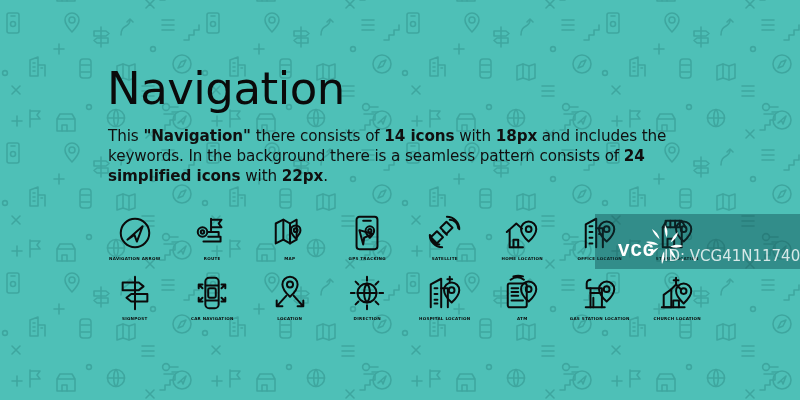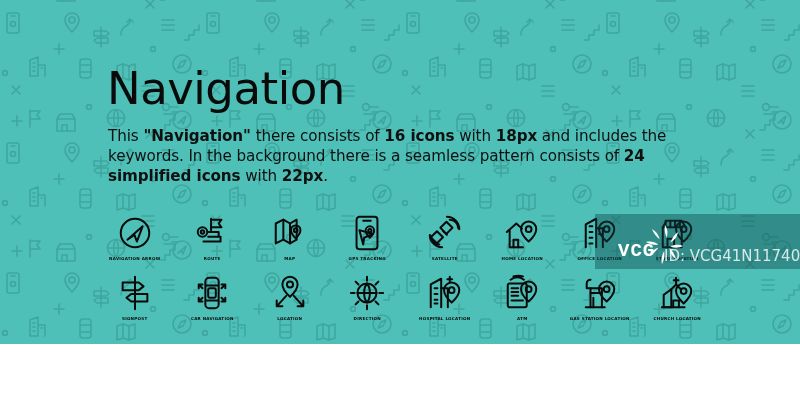--- a/index.html
+++ b/index.html
@@ -3,21 +3,21 @@
 <meta charset="utf-8">
 <title>Navigation icon set</title>
 <style>
   html,body{margin:0;padding:0;}
   body{
     font-family:"Liberation Sans", sans-serif;
     background:#ffffff;
   }
   #stage{
     position:relative;
-    width:800px;height:344px;
+    width:800px;height:400px;
     overflow:hidden;
     background:#4ec0b7;
   }
 
   
   #bg-pattern{
     position:absolute;inset:0;
     opacity:.30;
     pointer-events:none;
   }
@@ -233,21 +233,21 @@
           <use href="#tile" x="160" y="360"></use>
         <use href="#tile" x="360" y="360"></use>
           <use href="#tile" x="560" y="360"></use>
         <use href="#tile" x="760" y="360"></use>
       </g>
     </svg>
   </div>
 
   <div id="headline">Navigation</div>
 
-  <div id="paragraph"><span>This </span><b>"Navigation"</b><span> there consists of </span><b>16 icons</b><span> with </span><b>18px</b><span> and includes the keywords. In the background there is a seamless pattern consists of </span><b>24 simplified icons</b><span> with </span><b>22px</b><span>.</span></div>
+  <div id="paragraph"><span>This </span><b>"Navigation"</b><span> there consists of </span><b>14 icons</b><span> with </span><b>18px</b><span> and includes the keywords. In the background there is a seamless pattern consists of </span><b>24 simplified icons</b><span> with </span><b>22px</b><span>.</span></div>
 
   <div id="grid">
       <div class="cell">
         <div class="glyph">
           <svg width="38" height="38" viewBox="-1 -1 40 40" fill="none" stroke="#0a0a0a" stroke-width="2.1" stroke-linecap="round" stroke-linejoin="round">
             <circle cx="19" cy="19" r="15"></circle>
             <path d="M11 26l16-14-6 16-2.6-7z"></path>
           </svg>
         </div>
         <div class="cap">NAVIGATION ARROW</div>

